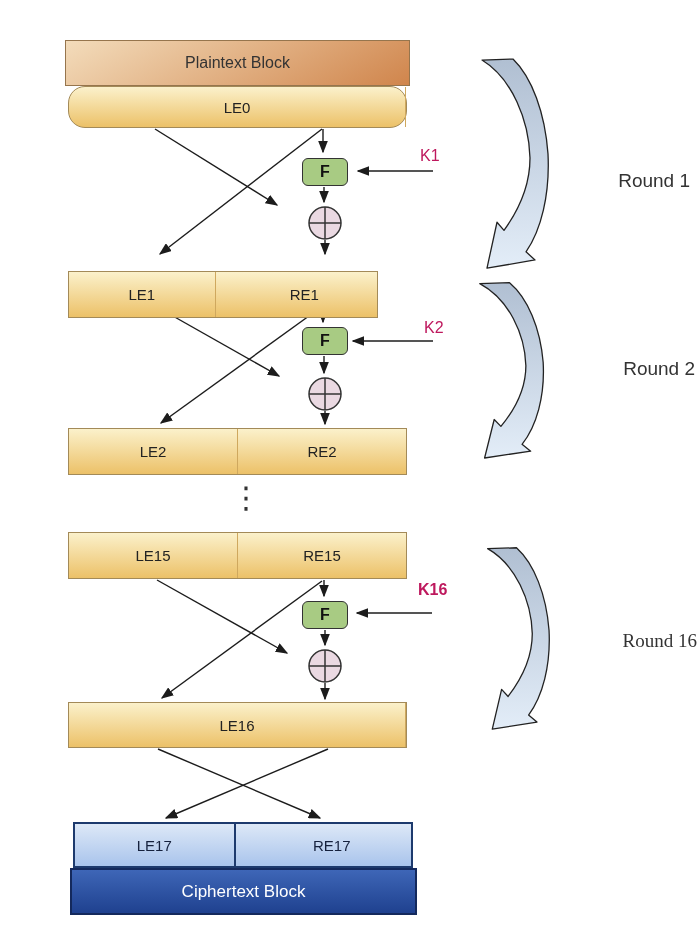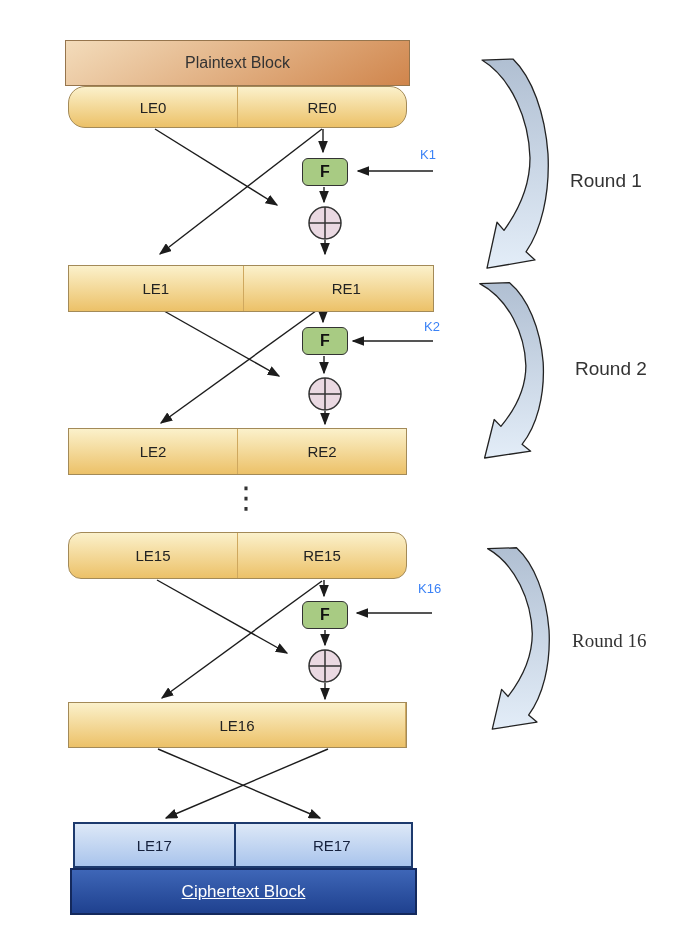--- a/index.html
+++ b/index.html
@@ -23,22 +23,22 @@
   .result-row .cell { flex:1; display:flex; align-items:center; justify-content:center;
     font-size:15px; color:#15213d; }
   .result-row .cell.left { border-right:2px solid var(--result-border); }
 
   .ciphertext-block {
     background:linear-gradient(to bottom, var(--cipher-top), var(--cipher-bottom));
     border:2px solid var(--cipher-border); font-size:17px; color:#ffffff;
   }
   .fbox { background:var(--f-fill); border:1.5px solid #333; border-radius:6px;
     font-weight:bold; font-size:16px; color:#111; }
-  .klabel { font-size:13px; color:#3b82f6; }
-  .roundlabel { font-size:19px; color:#333; text-align:left; white-space:nowrap; }
+  .klabel { font-size:16px; color:#be185d; }
+  .roundlabel { font-size:19px; color:#333; text-align:right; white-space:nowrap; }
   .dots { font-size:30px; color:#333; line-height:1; letter-spacing:0; }
   svg.overlay { position:absolute; left:0; top:0; pointer-events:none; }
   .arrowline { stroke:var(--arrow); stroke-width:1.4; fill:none; }
   .xorshape { stroke:#333; stroke-width:1.5; }
 </style>
 </head>
 <body>
 
 <div class="canvas">
 
@@ -105,58 +105,57 @@
     <use href="#crescent" transform="translate(475,281) scale(0.96,0.855)"></use>
     <use href="#crescent" transform="translate(483,546) scale(0.93,0.885)"></use>
   </svg>
 
   <div class="abs center plaintext-block" style="left:65px; top:40px; width:345px; height:46px;">
     <span>Plaintext Block</span>
   </div>
 
   <div class="abs register-row" style="left:68px; top:86px; width:339px; height:42px;border-radius:17px;">
     <div class="cell left">LE0</div>
-    <div class="cell">RE0</div>
   </div>
 
-  <div class="abs register-row" style="left:68px; top:265px; width:366px; height:47px;gap:16px;">
+  <div class="abs register-row" style="left:68px; top:271px; width:310px; height:47px;gap:16px;">
     <div class="cell left">LE1</div>
     <div class="cell">RE1</div>
   </div>
 
   <div class="abs register-row" style="left:68px; top:428px; width:339px; height:47px;">
     <div class="cell left">LE2</div>
     <div class="cell">RE2</div>
   </div>
 
   <div class="abs dots" style="left:231px; top:483px;">⋮</div>
 
-  <div class="abs register-row" style="left:68px; top:532px; width:339px; height:47px;border-radius:13px;">
+  <div class="abs register-row" style="left:68px; top:532px; width:339px; height:47px;">
     <div class="cell left">LE15</div>
     <div class="cell">RE15</div>
   </div>
 
   <div class="abs register-row" style="left:68px; top:702px; width:339px; height:46px;gap:18px;">
     <div class="cell left">LE16</div>
   </div>
 
   <div class="abs result-row" style="left:73px; top:822px; width:340px; height:46px;gap:17px;">
     <div class="cell left">LE17</div>
     <div class="cell">RE17</div>
   </div>
 
-  <div class="abs center ciphertext-block" style="left:70px; top:868px; width:347px; height:47px;text-decoration:underline;">
+  <div class="abs center ciphertext-block" style="left:70px; top:868px; width:347px; height:47px;">
     <span>Ciphertext Block</span>
   </div>
 
   <div class="abs center fbox" style="left:302px; top:158px; width:46px; height:28px;">F</div>
   <div class="abs center fbox" style="left:302px; top:327px; width:46px; height:28px;">F</div>
   <div class="abs center fbox" style="left:302px; top:601px; width:46px; height:28px;">F</div>
 
   <div class="abs klabel" style="left:420px; top:147px;">K1</div>
   <div class="abs klabel" style="left:424px; top:319px;">K2</div>
-  <div class="abs klabel" style="left:418px; top:581px;">K16</div>
+  <div class="abs klabel" style="left:418px; top:581px;font-weight:bold;">K16</div>
 
   <div class="abs roundlabel" style="left:570px; top:170px; width:120px;">Round 1</div>
   <div class="abs roundlabel" style="left:575px; top:358px; width:120px;">Round 2</div>
   <div class="abs roundlabel" style="left:572px; top:630px; width:125px;font-family:Liberation Serif, serif;">Round 16</div>
 
 </div>
 
 </body></html>

